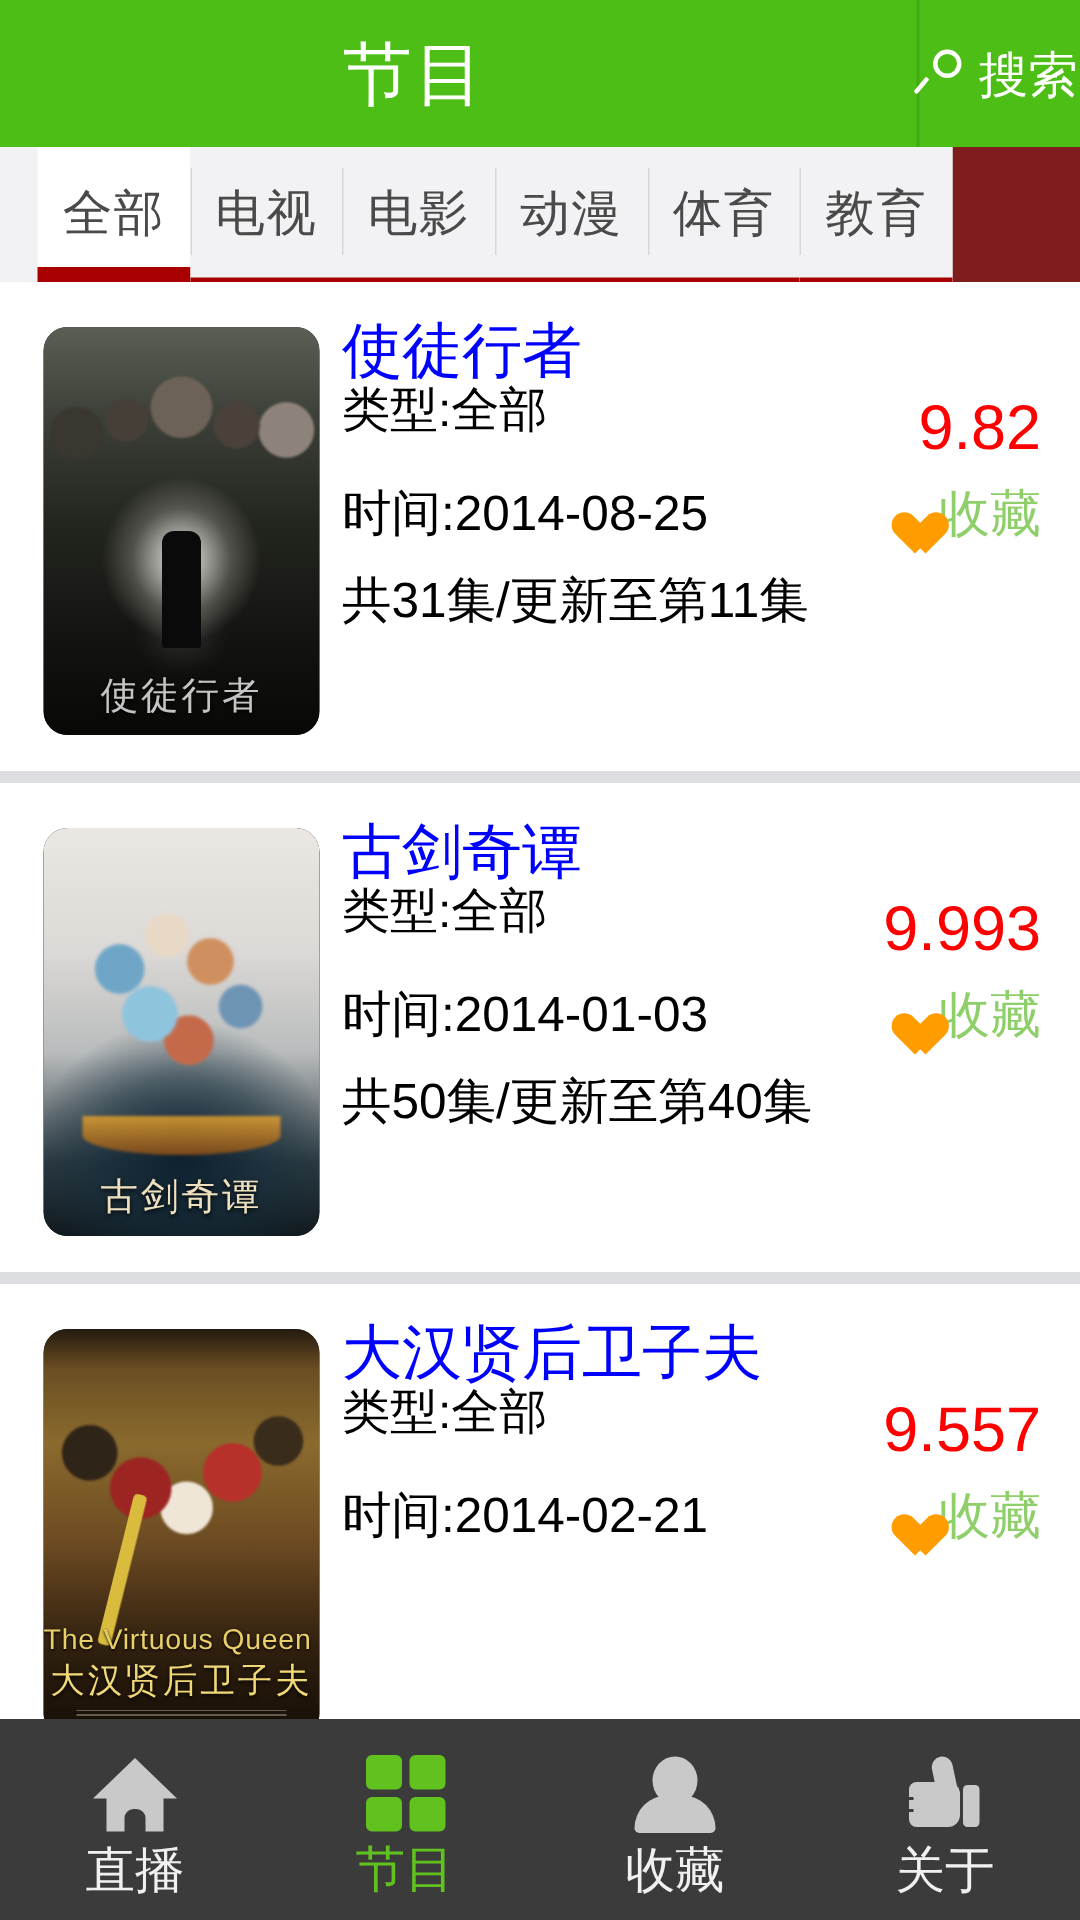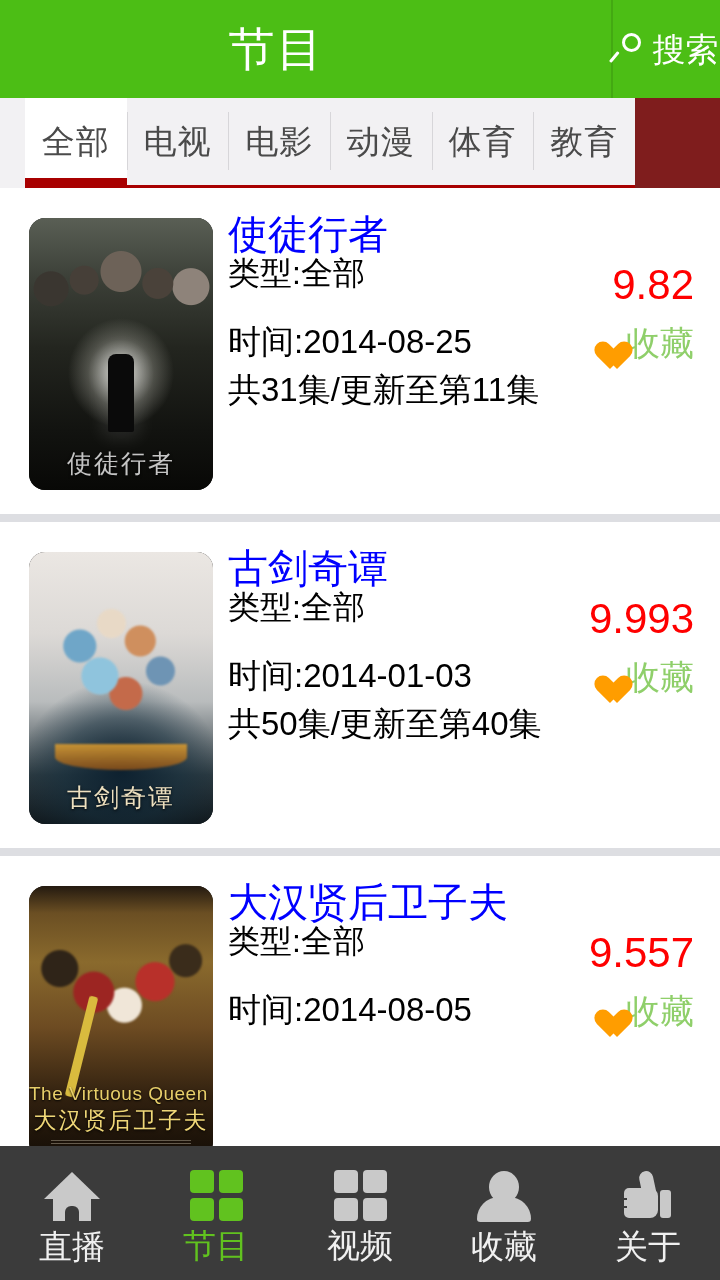--- a/index.html
+++ b/index.html
@@ -336,21 +336,21 @@
     white-space: nowrap;
   }
   .item-time {
     margin-top: 32px;
     font-size: 33px;
     color: #000000;
     line-height: 1.28;
     white-space: nowrap;
   }
   .item-eps {
-    margin-top: 6px;
+    margin-top: 16px;
     font-size: 33px;
     color: #000000;
     line-height: 1.28;
     white-space: nowrap;
   }
 
   .item-right {
     position: absolute;
     right: 26px;
     top: 28px;
@@ -639,21 +639,21 @@
           <div class="cast"></div>
           <div class="sword"></div>
         </div>
         <div class="eng">The Virtuous Queen of Han</div>
         <div class="poster-caption">大汉贤后卫子夫</div>
         <div class="fine"></div>
       </div>
       <div class="item-main">
         <div class="item-title">大汉贤后卫子夫</div>
         <div class="item-genre">类型:全部</div>
-        <div class="item-time">时间:2014-08-05</div>
+        <div class="item-time">时间:2014-02-21</div>
       </div>
       <div class="item-right">
         <div class="item-rating">9.557</div>
         <div class="fav-row">
           <span class="heart-icon"></span>
           <span class="fav-label">收藏</span>
         </div>
       </div>
     </div>
 
@@ -673,29 +673,20 @@
     <div class="navitem active">
       <span class="nav-icon icon-grid green">
         <span></span>
           <span></span>
           <span></span>
           <span></span>
       </span>
       <span class="nav-label">节目</span>
     </div>
 
-    <div class="navitem">
-      <span class="nav-icon icon-grid">
-        <span></span>
-          <span></span>
-          <span></span>
-          <span></span>
-      </span>
-      <span class="nav-label">视频</span>
-    </div>
 
     <div class="navitem">
       <span class="nav-icon icon-person">
         <span class="head"></span>
           <span class="shoulders"></span>
       </span>
       <span class="nav-label">收藏</span>
     </div>
 
     <div class="navitem">

